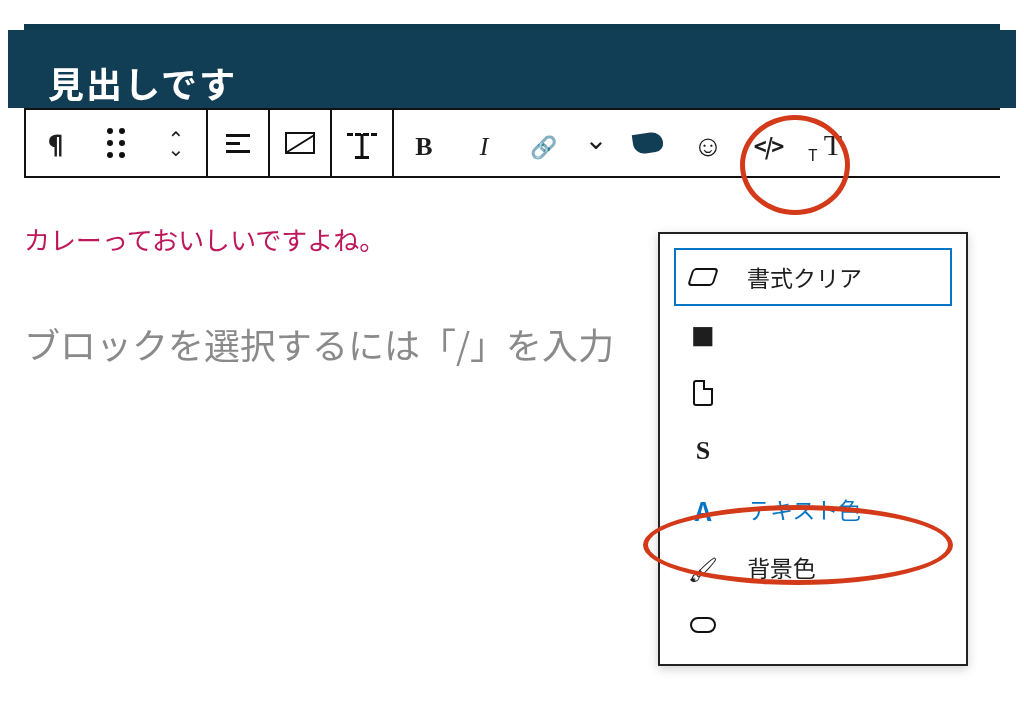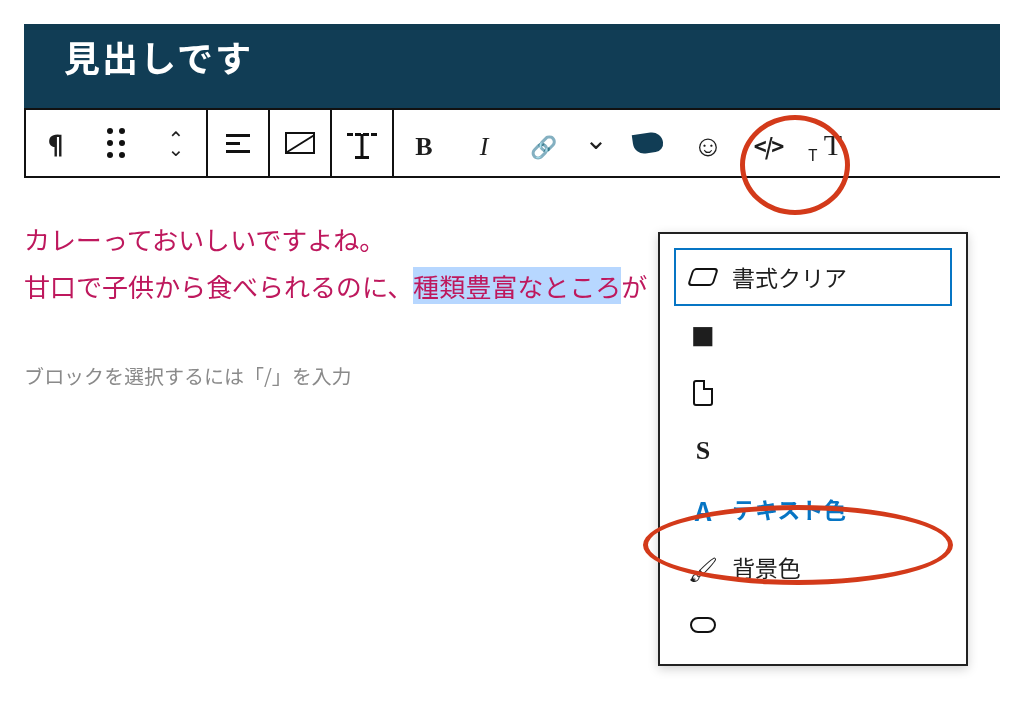--- a/index.html
+++ b/index.html
@@ -1,50 +1,50 @@
 <!DOCTYPE html>
 <html><head>
 <meta charset="utf-8">
 <style>
   * { box-sizing: border-box; margin: 0; padding: 0; }
   html, body { width: 1024px; height: 704px; font-family: -apple-system, "Hiragino Sans", "Noto Sans JP", sans-serif; background: #fff; color: #1e1e1e; overflow: hidden; }
 
   .top-rule { height: 6px; background: #0f3a4f; margin: 24px 24px 0 24px; border-top: 2px solid #0f3a4f; }
-  .header-banner { margin: 0 24px; background: #113d55; height: 78px; display: flex; align-items: flex-start; padding-left: 40px; }
+  .header-banner { margin: 0 8px; background: #113d55; height: 78px; display: flex; align-items: flex-end; padding-left: 40px; }
   .header-banner h1 { color: #fff; font-size: 36px; font-weight: 700; letter-spacing: 2px; }
 
   .toolbar-row { display: flex; align-items: stretch; margin: 0 24px; border: 2px solid #111; border-left: none; border-right: none; height: 70px; }
   .tb-group { display: flex; align-items: center; border: 2px solid #111; border-top: none; border-bottom: none; margin-right: -2px; }
   .tb-group:first-child { border-left: 2px solid #111; }
   .tb-btn { width: 60px; height: 100%; display:flex; align-items:center; justify-content:center; font-size: 26px; cursor:pointer; position: relative; }
 
   
   .red-circle { position: absolute; border: 5px solid #d33a1a; border-radius: 50%; pointer-events: none; }
   .circle-1 { width: 110px; height: 100px; left: 740px; top: 115px; }
   .circle-2 { width: 310px; height: 80px;  left: 643px; top: 505px; }
 
   .content-area { position: relative; padding: 38px 0 0 24px; font-size: 26px; line-height: 1.8; }
   .content-area .para { color: #be185d; }
   .highlight { background: #b7d7ff; }
-  .placeholder { color: #8a8a8a; margin-top: 48px; font-size: 20px; }
+  .placeholder { color: #8a8a8a; margin-top: 48px; font-size: 36px; }
 
   .dropdown {
     position: absolute; left: 658px; top: 232px;
     width: 310px; background: #fff; border: 2px solid #222;
     box-shadow: 0 3px 10px rgba(0,0,0,.18);
     padding: 14px 14px 10px 14px;
   }
   .dd-item {
-    display: flex; align-items: center; gap: 14px;
+    display: flex; align-items: center; gap: 29px;
     height: 58px; font-size: 23px; padding: 0 12px;
     cursor: pointer; border: 2px solid transparent;
   }
   .dd-item.selected { border: 2px solid #0675c4; }
   .dd-item .dd-icon { width: 30px; display:flex; justify-content:center; font-size: 26px; }
-  .dd-item.textcolor .dd-icon, .dd-item.textcolor .dd-label { color: #0675c4; font-weight: 700; }
+  .dd-item.textcolor .dd-icon, .dd-item.textcolor .dd-label { color: #0675c4; font-weight: 400; }
   .dd-item .dd-label { flex: 1; }
 
   
   .i-para::before   { content: "¶"; font-weight: 700; }
   .i-drag    { display:grid; grid-template-columns: repeat(2,6px); grid-gap:6px; }
   .i-drag span { width:6px; height:6px; background:#111; border-radius:50%; }
   .i-updown  { display:flex; flex-direction:column; line-height: .5; font-size:20px; }
   .i-alignL  { display:flex; flex-direction:column; gap:5px; align-items:flex-start;}
   .i-alignL span{ height:3px; background:#111; }
   .i-alignL span:nth-child(1){width:24px} .i-alignL span:nth-child(2){width:14px} .i-alignL span:nth-child(3){width:24px}
@@ -144,23 +144,20 @@
         <span class="i-code"></span>
       </div>
     <div class="tb-btn">
         <span><span class="i-tT-small">T</span><span class="i-tT"></span></span>
       </div>
   </div>
 </div>
 
 <div class="content-area">
   <div class="para"><span>カレーっておいしいですよね。</span></div>
-  <div class="para">
-    <span>甘口で子供から食べられるのに、</span><span class="highlight">種類豊富なところ</span><span>が</span>
-  </div>
   <div class="placeholder">ブロックを選択するには「/」を入力</div>
 
 </div>
 
 <div class="dropdown">
   <div class="dd-item selected">
     <span class="dd-icon">
         <span class="i-erase"></span>
       </span>
     <span class="dd-label">書式クリア</span>

